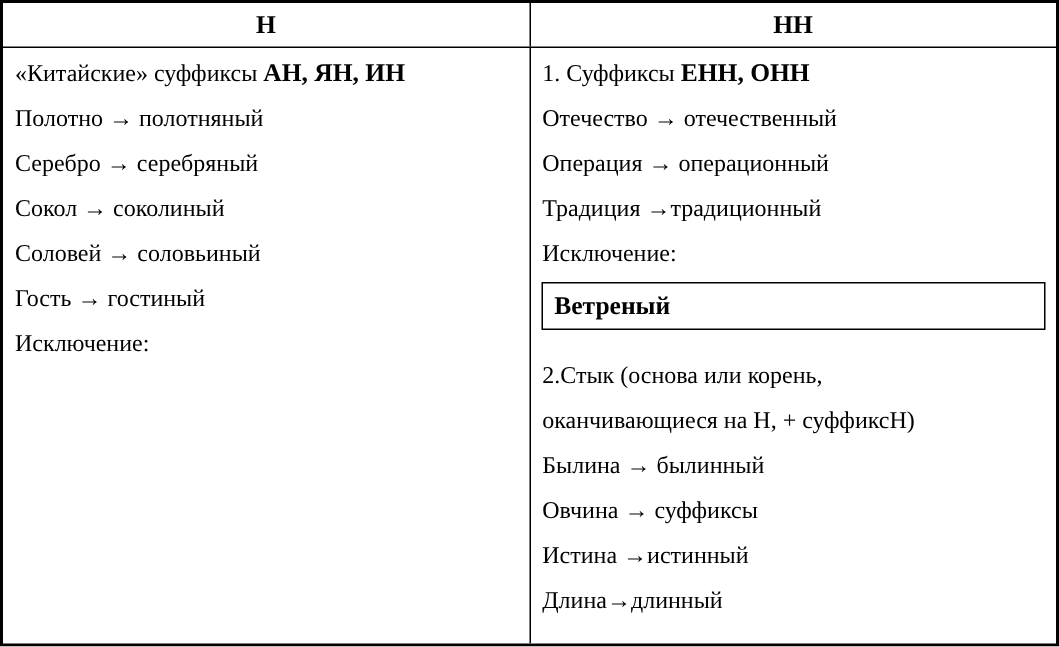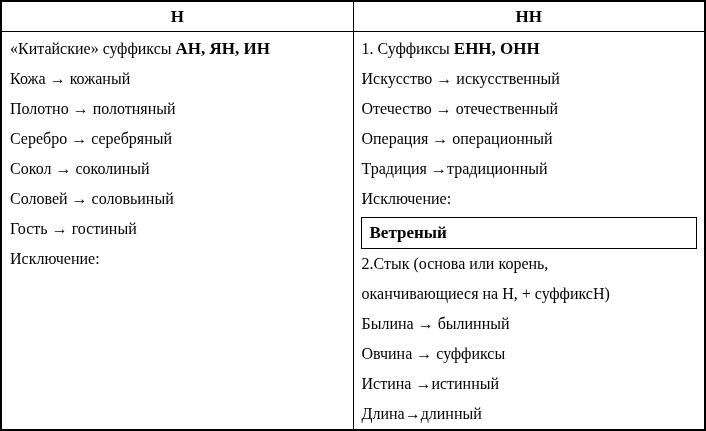--- a/index.html
+++ b/index.html
@@ -44,52 +44,50 @@
     padding: 0 4px 0 8px;
     line-height: 30px;
     font-size: 16px;
     white-space: nowrap;
   }
   .bold { font-weight: normal; }
   .line b { font-weight: bold; font-size: 17px; }
   .box {
     box-sizing: border-box;
     border: 1px solid #000000;
-    margin: 3px 7px 0 7px;
+    margin: 3px 7px 16px 7px;
     padding: 1px 4px 1px 8px;
     font-weight: bold;
     font-size: 17px;
     line-height: 28px;
     white-space: nowrap;
   }
 </style>
 </head>
 <body>
 
 <div class="page">
   <div class="hdr-row">
     <div class="hdr cell-l">Н</div>
     <div class="hdr cell-r">НН</div>
   </div>
   <div class="body-row">
 
     <div class="col col-l">
       <p class="line"><span>«Китайские» суффиксы </span><b>АН, ЯН, ИН</b></p>
-      <p class="line">Кожа → кожаный</p>
       <p class="line">Полотно → полотняный</p>
       <p class="line">Серебро → серебряный</p>
       <p class="line">Сокол → соколиный</p>
       <p class="line">Соловей → соловьиный</p>
       <p class="line">Гость → гостиный</p>
       <p class="line bold">Исключение:</p>
     </div>
 
     <div class="col col-r">
       <p class="line"><span>1. Суффиксы </span><b>ЕНН, ОНН</b></p>
-      <p class="line">Искусство → искусственный</p>
       <p class="line">Отечество → отечественный</p>
       <p class="line">Операция → операционный</p>
       <p class="line">Традиция →традиционный</p>
       <p class="line bold">Исключение:</p>
       <div class="box">Ветреный</div>
       <p class="line bold">2.Стык (основа или корень,</p>
       <p class="line bold">оканчивающиеся на Н, + суффиксН)</p>
       <p class="line">Былина → былинный</p>
       <p class="line">Овчина → суффиксы</p>
       <p class="line">Истина →истинный</p>

